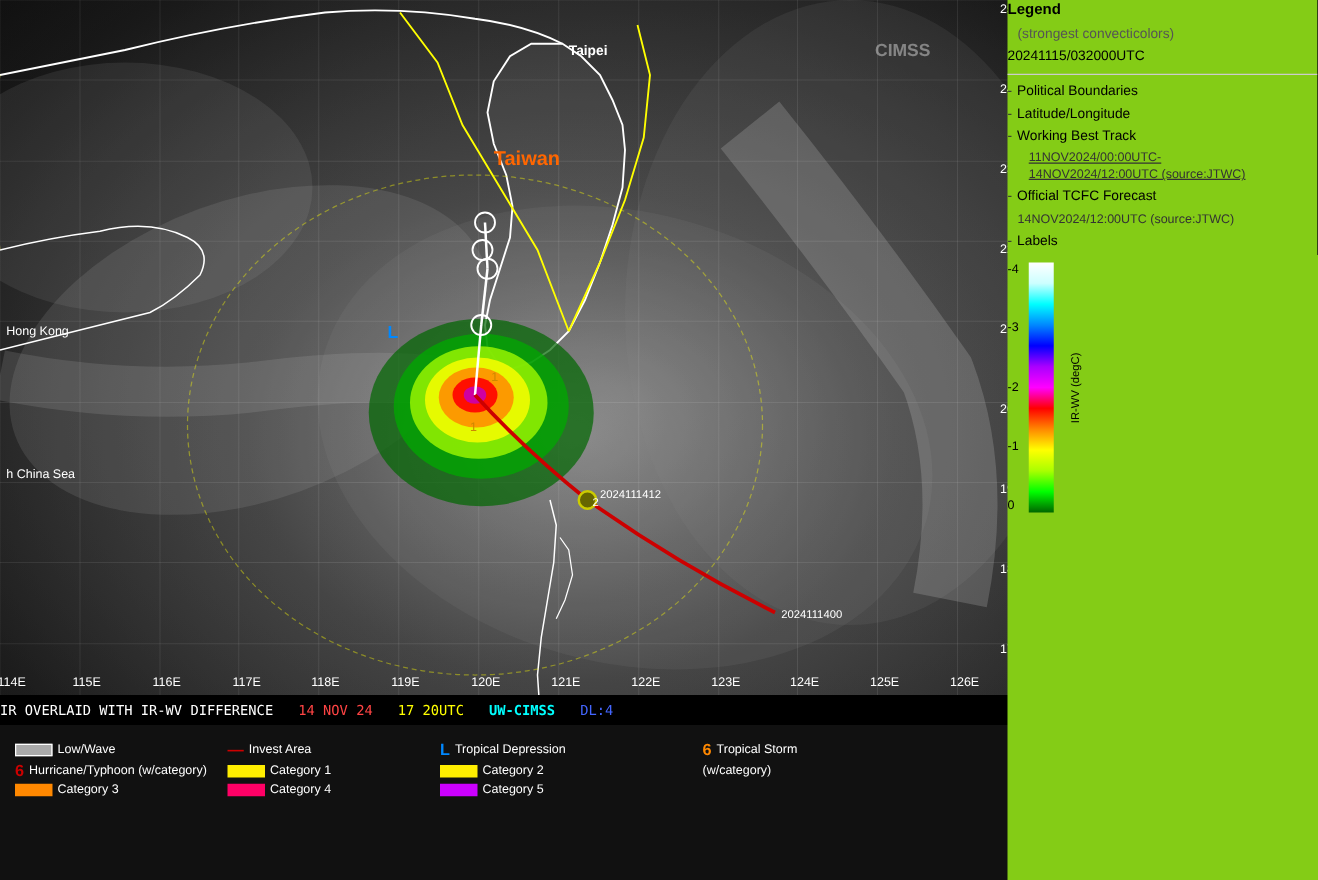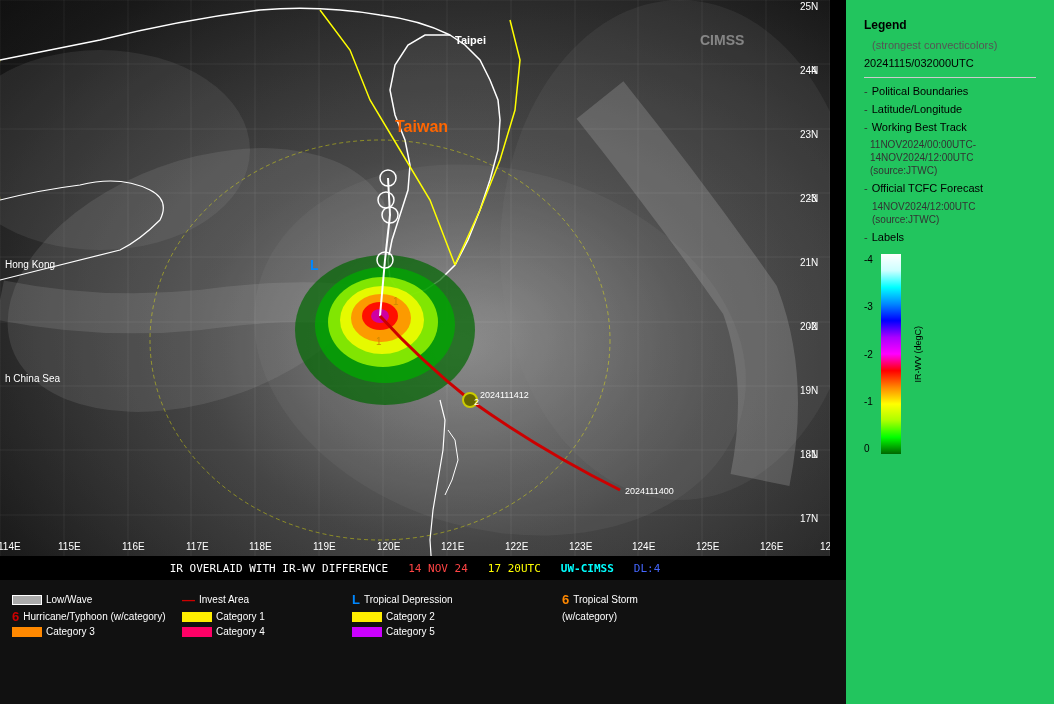--- a/index.html
+++ b/index.html
@@ -47,24 +47,24 @@
     }
     .status-text.red { color: #ff4444; }
     .status-text.yellow { color: #ffff00; }
     .status-text.cyan { color: #00ffff; font-weight: bold; }
     .status-text.blue { color: #4466ff; }
 
     
     #legend-panel {
       position: absolute;
       top: 0; right: 0;
-      width: 208px;
+      width: 248px;
       height: 704px;
-      background: #22c55e;
-      padding: 18px;
+      background: #84cc16;
+      padding: 0;
       font-size: 11px;
     }
 
     .legend-title {
       font-size: 12px;
       font-weight: bold;
       margin-bottom: 6px;
     }
 
     .legend-item {
@@ -268,21 +268,21 @@
     <span style="color:white;font-size:10px;position:absolute;left:441px;bottom:0">121E</span>
     <span style="color:white;font-size:10px;position:absolute;left:505px;bottom:0">122E</span>
     <span style="color:white;font-size:10px;position:absolute;left:569px;bottom:0">123E</span>
     <span style="color:white;font-size:10px;position:absolute;left:632px;bottom:0">124E</span>
     <span style="color:white;font-size:10px;position:absolute;left:696px;bottom:0">125E</span>
     <span style="color:white;font-size:10px;position:absolute;left:760px;bottom:0">126E</span>
     <span style="color:white;font-size:10px;position:absolute;left:820px;bottom:0">127E</span>
   </div>
 </div>
 
-<div id="status-bar" style="position:absolute;bottom:124px;left:0;width:830px;height:24px;background:#000;display:flex;align-items:center;justify-content:center;gap:20px;">
+<div id="status-bar" style="position:absolute;bottom:124px;left:0;width:830px;height:24px;background:#000;display:flex;align-items:center;justify-content:flex-start;gap:20px;">
   <span class="status-text">IR OVERLAID WITH IR-WV DIFFERENCE</span>
   <span class="status-text red">14 NOV 24</span>
   <span class="status-text yellow">17 20UTC</span>
   <span class="status-text cyan">UW-CIMSS</span>
   <span class="status-text blue">DL:4</span>
 </div>
 
 <div id="bottom-legend">
   <div class="legend-grid">
 
@@ -352,21 +352,21 @@
     <span>Political Boundaries</span>
   </div>
   <div class="legend-item">
     <span class="legend-dash">-</span>
     <span>Latitude/Longitude</span>
   </div>
   <div class="legend-item">
     <span class="legend-dash">-</span>
     <span>Working Best Track</span>
   </div>
-  <div class="legend-item" style="margin-left:6px;font-size:10px;color:#333;flex-direction:column;">
+  <div class="legend-item" style="margin-left:17px;font-size:10px;color:#333;flex-direction:column;text-decoration:underline;">
     <span>11NOV2024/00:00UTC-</span>
     <span>14NOV2024/12:00UTC   (source:JTWC)</span>
   </div>
   <div class="legend-item">
     <span class="legend-dash">-</span>
     <span>Official TCFC Forecast</span>
   </div>
   <div class="legend-item" style="margin-left:8px;font-size:10px;color:#333;">
     <span>14NOV2024/12:00UTC   (source:JTWC)</span>
   </div>

